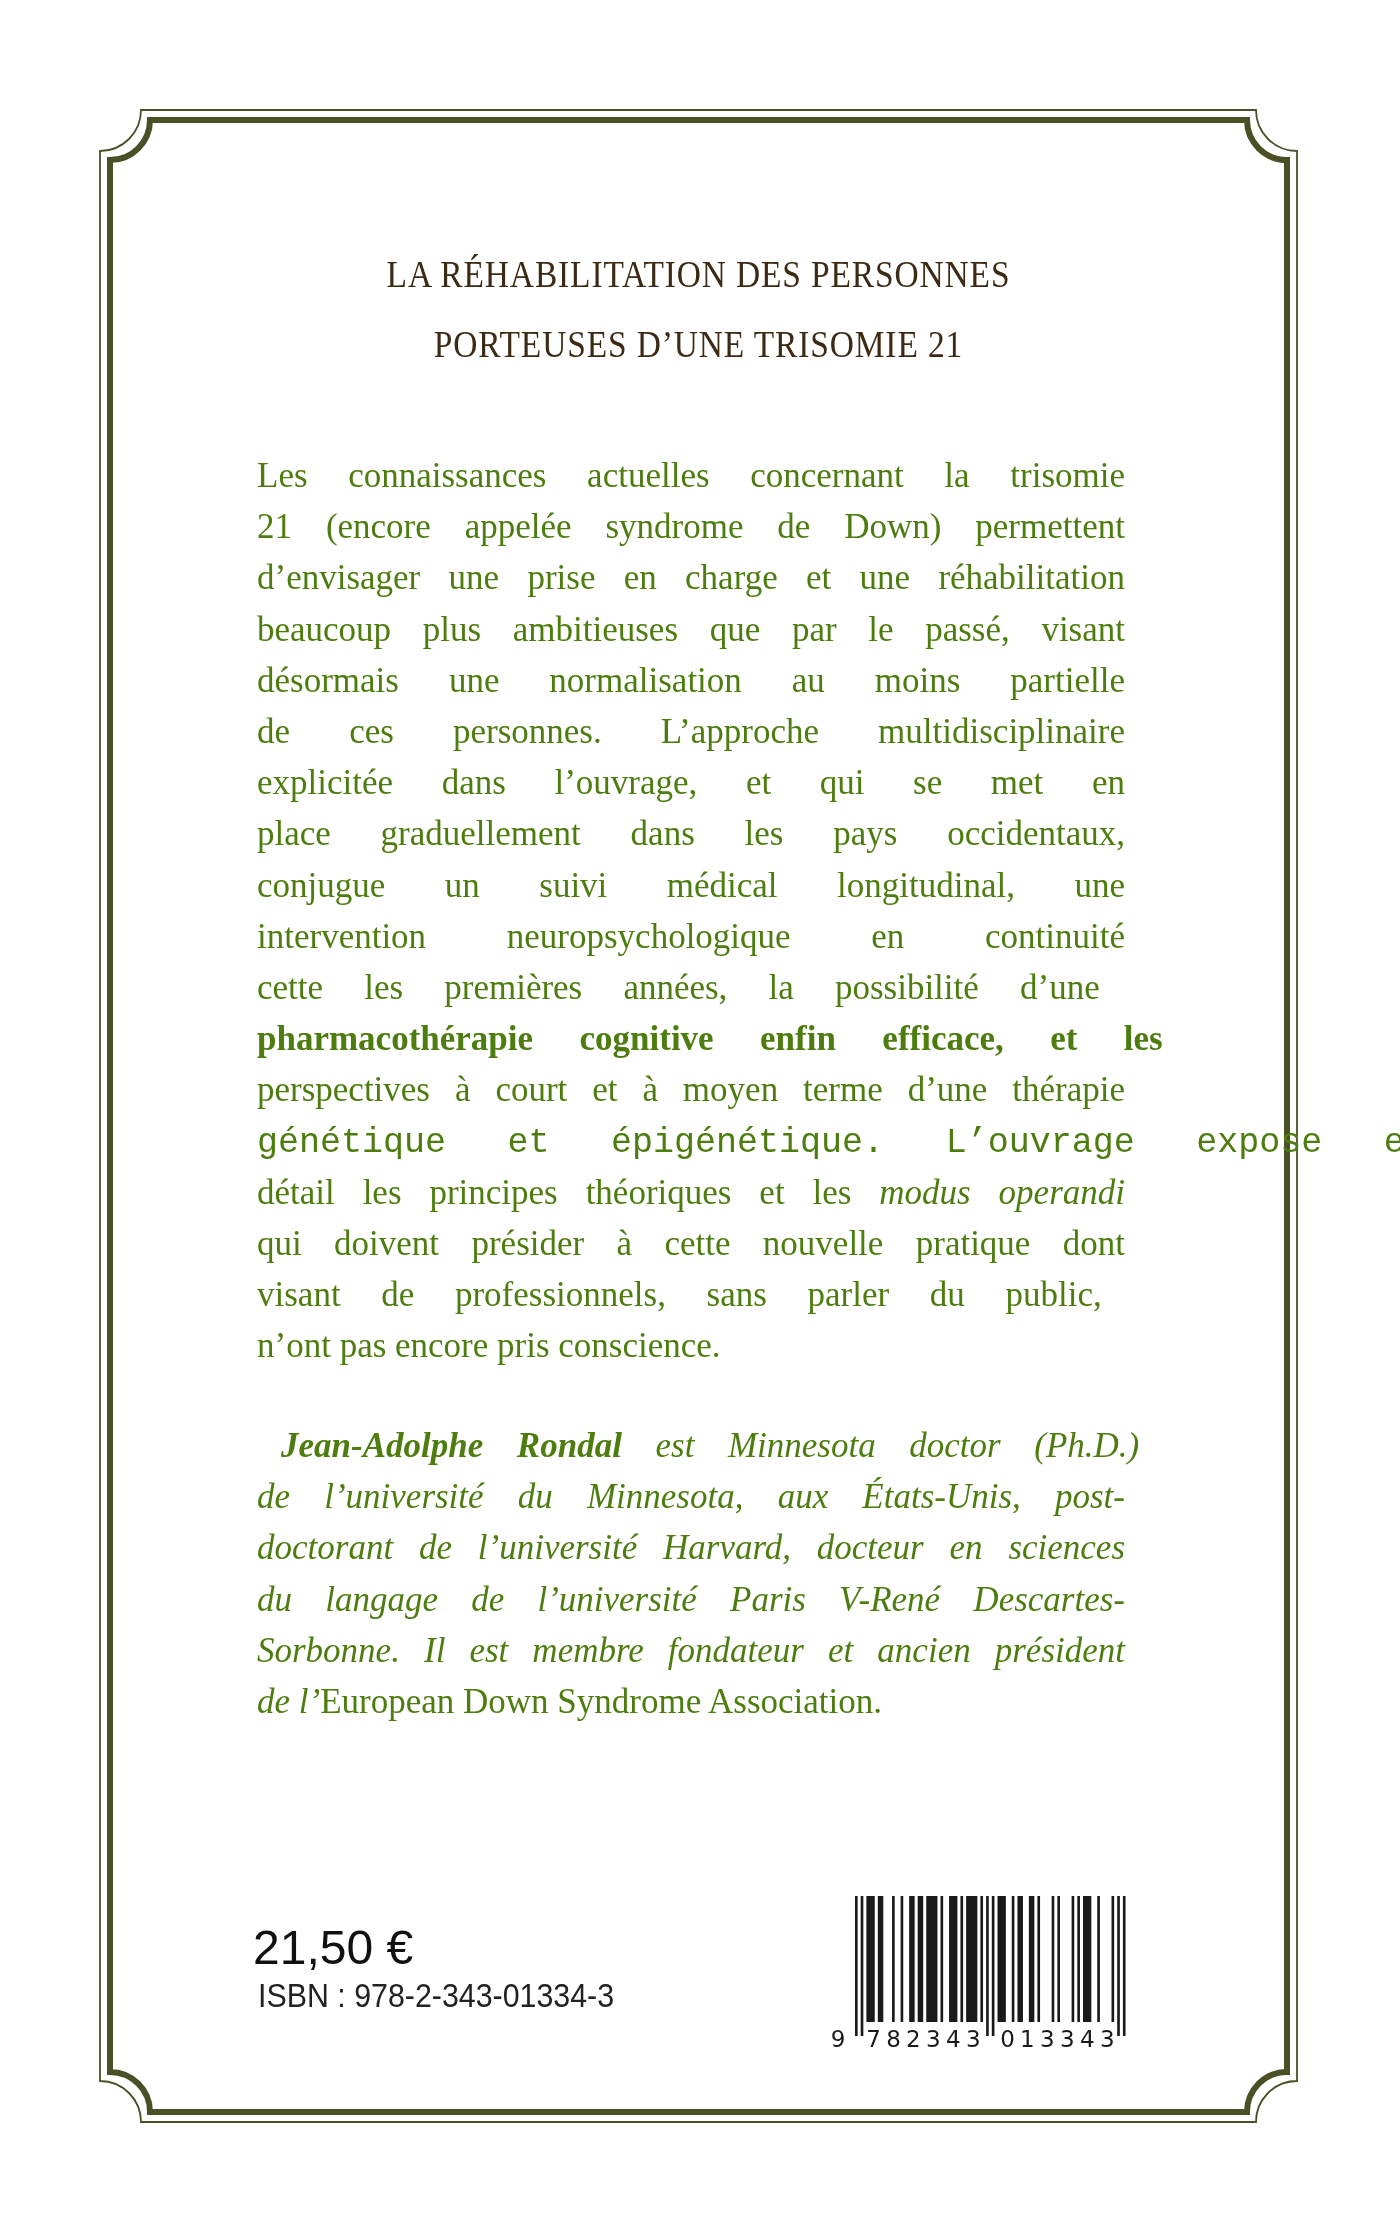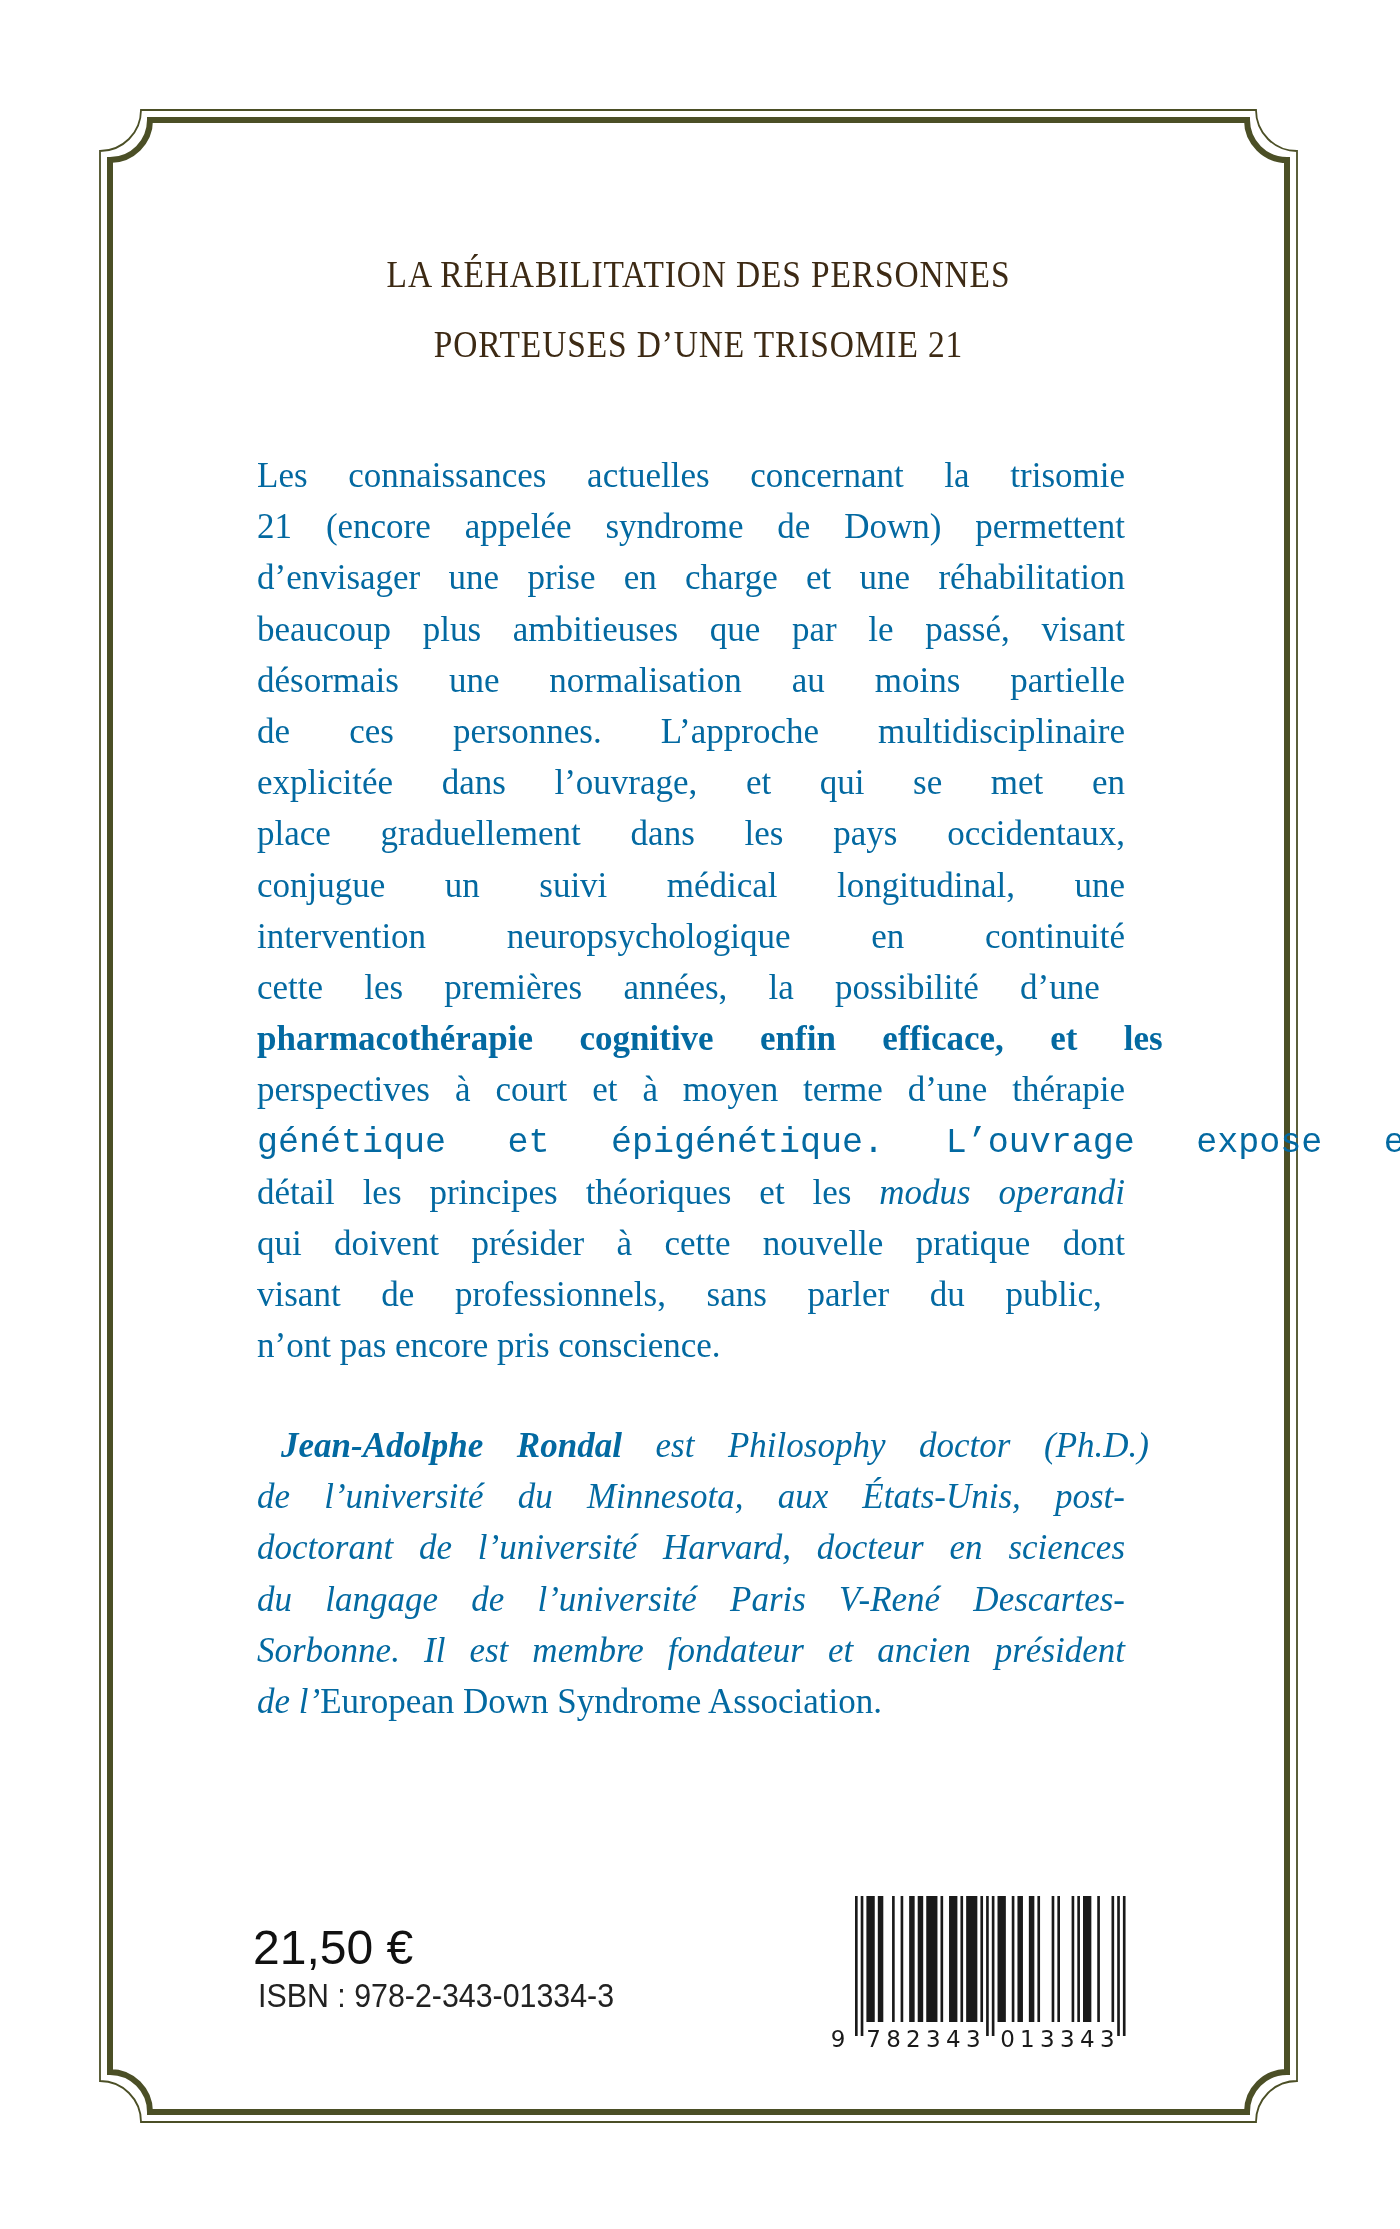--- a/index.html
+++ b/index.html
@@ -13,21 +13,21 @@
     font-size: 38px; letter-spacing: 1px; color: #3d2a14;
     white-space: nowrap; transform: scaleX(0.88); transform-origin: 50% 50%;
     line-height: 1;
   }
   #title-1 { top: 255px; }
   #title-2 { top: 325px; }
 
   .para {
     position: absolute; left: 257px; width: 868px;
     font-family: "Liberation Serif", "DejaVu Serif", serif;
-    color: #0369a1; font-size: 35px; line-height: 51.2px;
+    color: #4d7c0f; font-size: 35px; line-height: 51.2px;
   }
   .para .line {
     display: block; height: 51.2px; white-space: nowrap;
     text-align: justify; text-align-last: justify;
   }
   .para .line.last { text-align-last: left; }
   .para .line span.inner { display: inline-block; transform-origin: 0 50%; }
 
   #synopsis { top: 450px; }
   #author-bio { top: 1420px; font-style: italic; }
@@ -79,21 +79,21 @@
   <span class="line"><span class="inner" style="word-spacing: 37.6875px; font-weight: bold;">pharmacothérapie cognitive enfin efficace, et les</span></span>
   <span class="line"><span class="inner" style="word-spacing: 16.1797px;">perspectives à court et à moyen terme d’une thérapie</span></span>
   <span class="line"><span class="inner" style="word-spacing: 40.5187px; font-family: Liberation Mono, monospace;">génétique et épigénétique. L’ouvrage expose en</span></span>
   <span class="line"><span class="inner" style="word-spacing: 19.1585px;"><span>détail les principes théoriques et les</span> <span class="ital">modus operandi</span></span></span>
   <span class="line"><span class="inner" style="word-spacing: 23.6161px;">qui doivent présider à cette nouvelle pratique dont</span></span>
   <span class="line"><span class="inner" style="word-spacing: 31.9141px;">visant de professionnels, sans parler du public,</span></span>
   <span class="line last"><span class="inner" style="word-spacing: 0px;">n’ont pas encore pris conscience.</span></span>
 </div>
 
 <div id="author-bio" class="para">
-  <span class="line"><span class="inner" style="word-spacing: 24.8531px;"><span class="name">Jean-Adolphe Rondal</span><span> est Philosophy doctor (Ph.D.)</span></span></span>
+  <span class="line"><span class="inner" style="word-spacing: 24.8531px;"><span class="name">Jean-Adolphe Rondal</span><span> est Minnesota doctor (Ph.D.)</span></span></span>
   <span class="line"><span class="inner" style="word-spacing: 25.4245px;">de l’université du Minnesota, aux États-Unis, post-</span></span>
   <span class="line"><span class="inner" style="word-spacing: 17.0677px;">doctorant de l’université Harvard, docteur en sciences</span></span>
   <span class="line"><span class="inner" style="word-spacing: 24.4635px;">du langage de l’université Paris V-René Descartes-</span></span>
   <span class="line"><span class="inner" style="word-spacing: 15.317px;">Sorbonne. Il est membre fondateur et ancien président</span></span>
   <span class="line last"><span class="inner" style="word-spacing: 0px;"><span>de l’</span><span class="roman">European Down Syndrome Association.</span></span></span>
 </div>
 
 <div id="isbn">ISBN : 978-2-343-01334-3</div>
 <div id="price">21,50 €</div>
 

